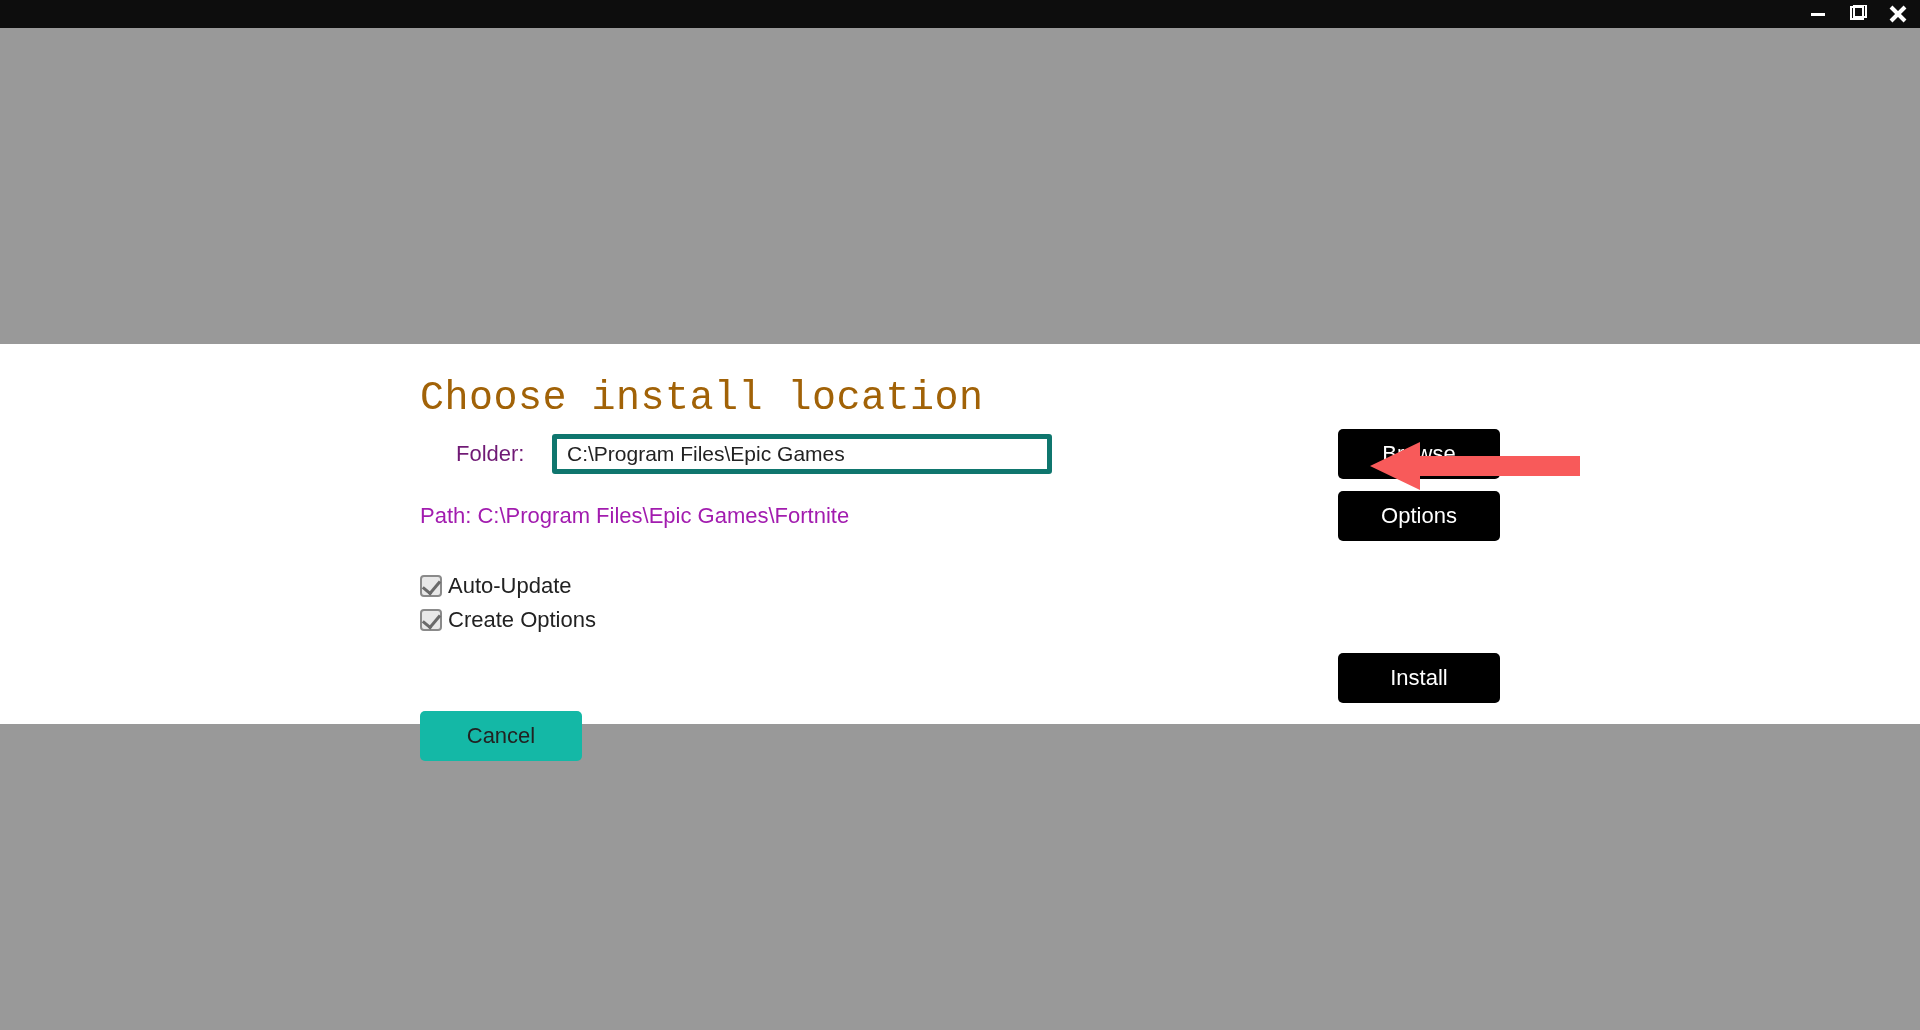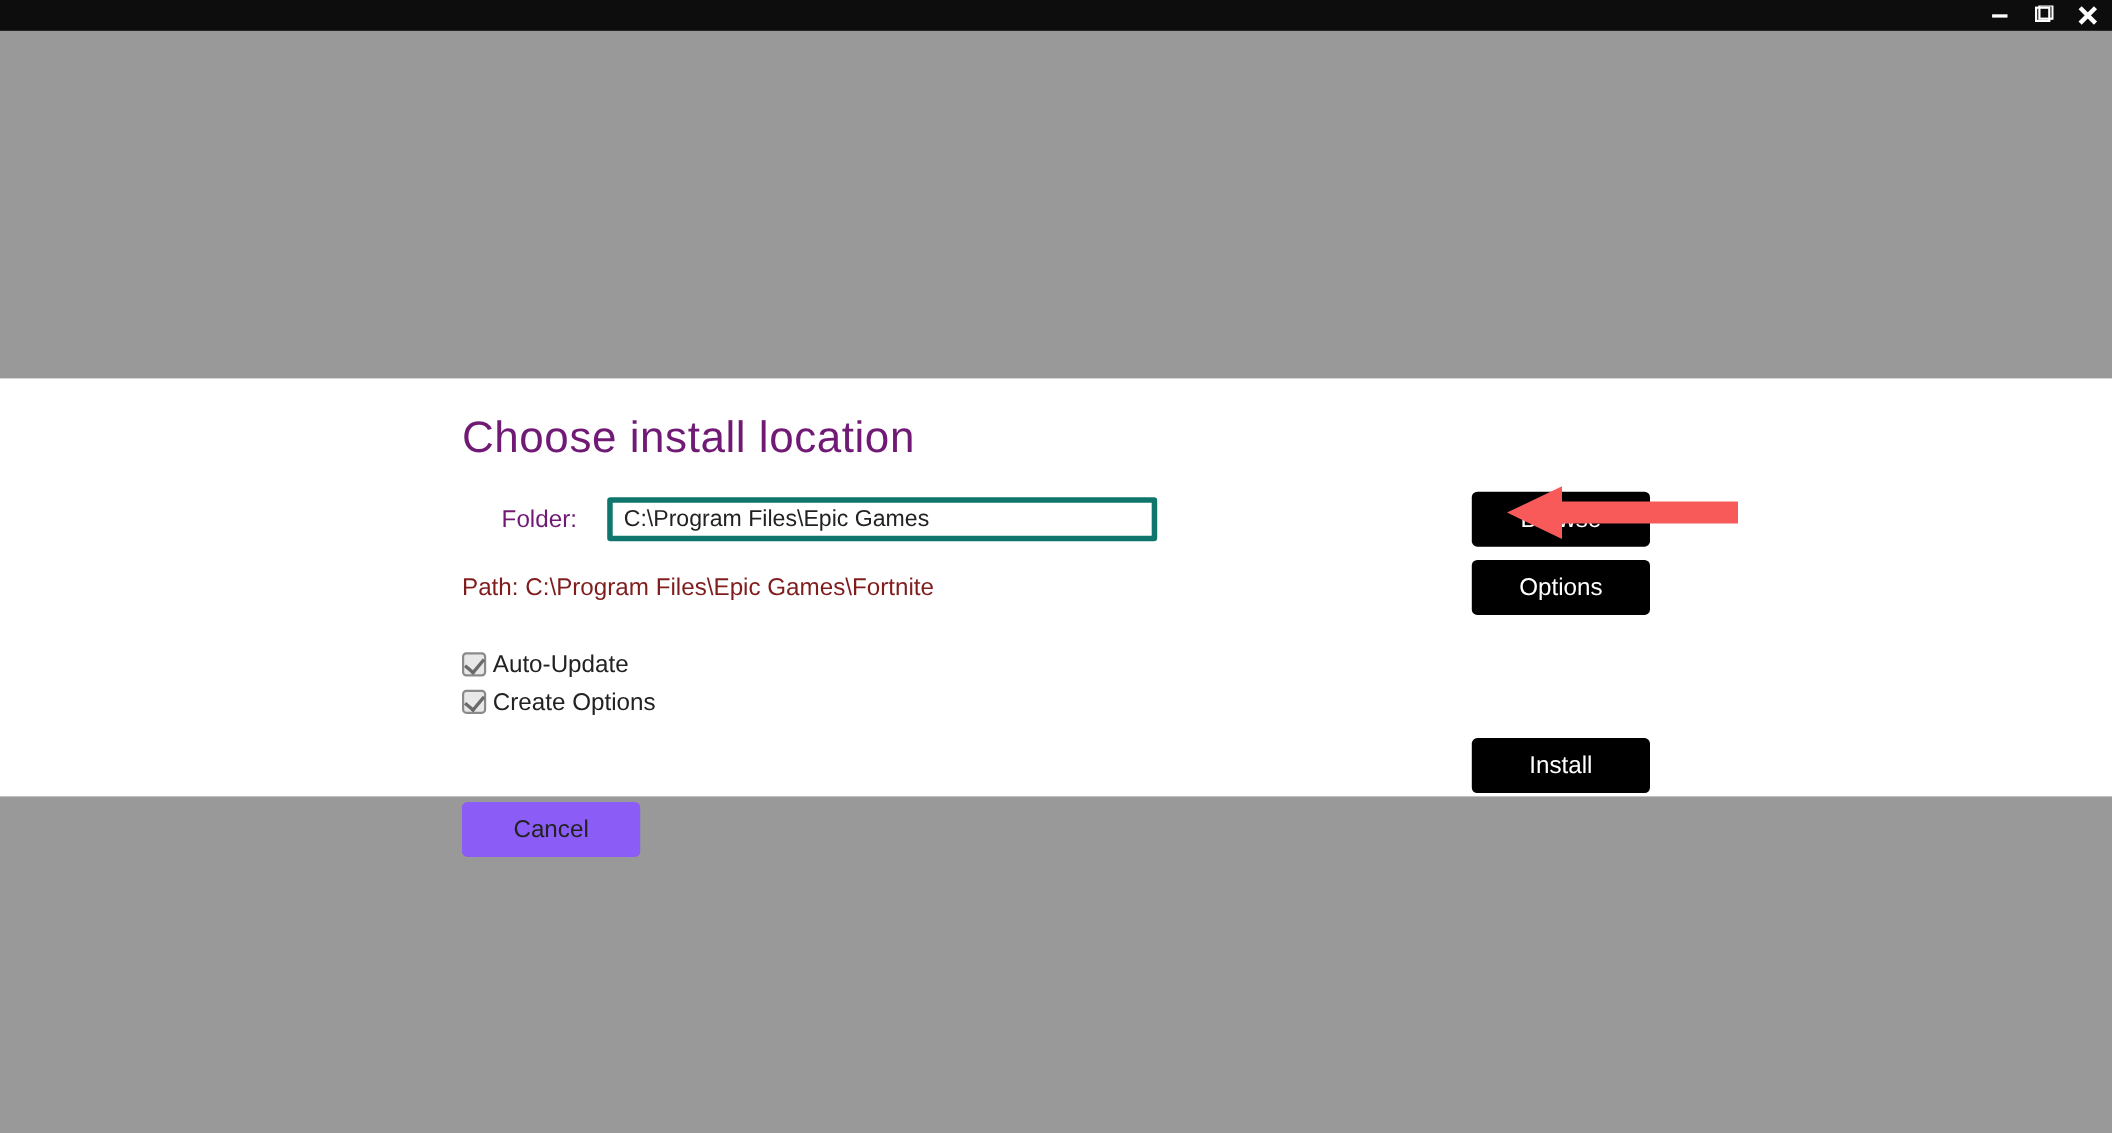--- a/index.html
+++ b/index.html
@@ -36,23 +36,24 @@
   }
   .dialog-inner {
     width: 1080px;
     margin: 0 auto;
     padding-top: 32px;
     position: relative;
   }
   .dialog-title {
     font-size: 40px;
     font-weight: 400;
-    color: #701a75;
+    color: #a16207;
     letter-spacing: 0.5px;
-    margin-bottom: 26px;
+    margin-bottom: 8px;
+    font-family: Liberation Mono, monospace;
   }
 
   .row {
     display: flex;
     align-items: center;
     margin-bottom: 12px;
     height: 50px;
   }
   .row-label {
     font-size: 22px;
@@ -65,36 +66,36 @@
     height: 40px;
     border: 5px solid #0f766e;
     border-radius: 3px;
     padding: 0 10px;
     font-size: 21px;
     color: #222;
     background: #fff;
   }
   .path-text {
     font-size: 22px;
-    color: #7f1d1d;
+    color: #a21caf;
     flex: 0 0 596px;
   }
   .blue-btn {
     background: #000000;
     color: #fff;
     border: none;
     border-radius: 5px;
     height: 50px;
     width: 162px;
     font-size: 22px;
     cursor: pointer;
     margin-left: auto;
   }
   .gray-btn {
-    background: #8b5cf6;
+    background: #14b8a6;
     color: #222;
     border: none;
     border-radius: 5px;
     height: 50px;
     width: 162px;
     font-size: 22px;
     cursor: pointer;
   }
 
   .checkbox-block {

